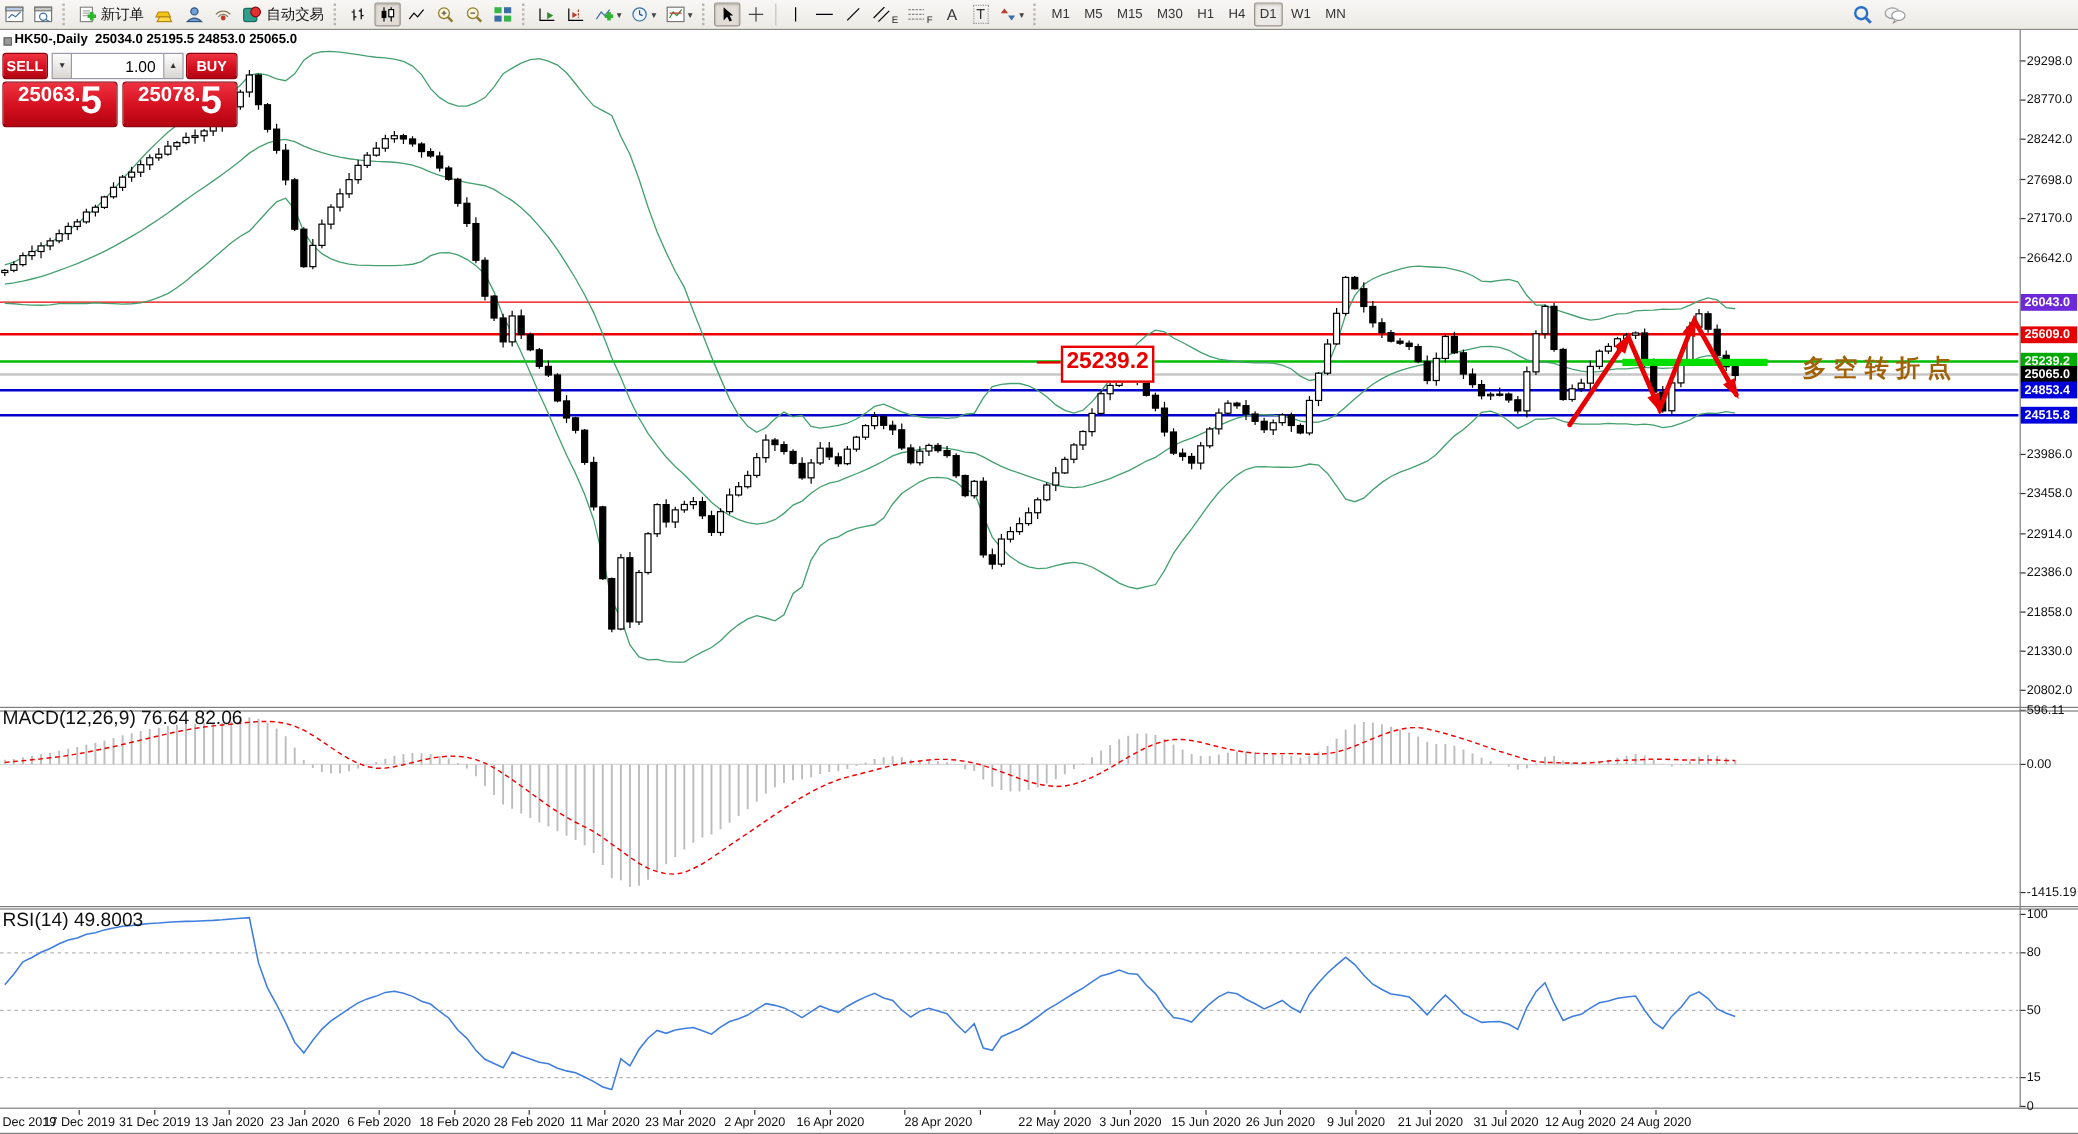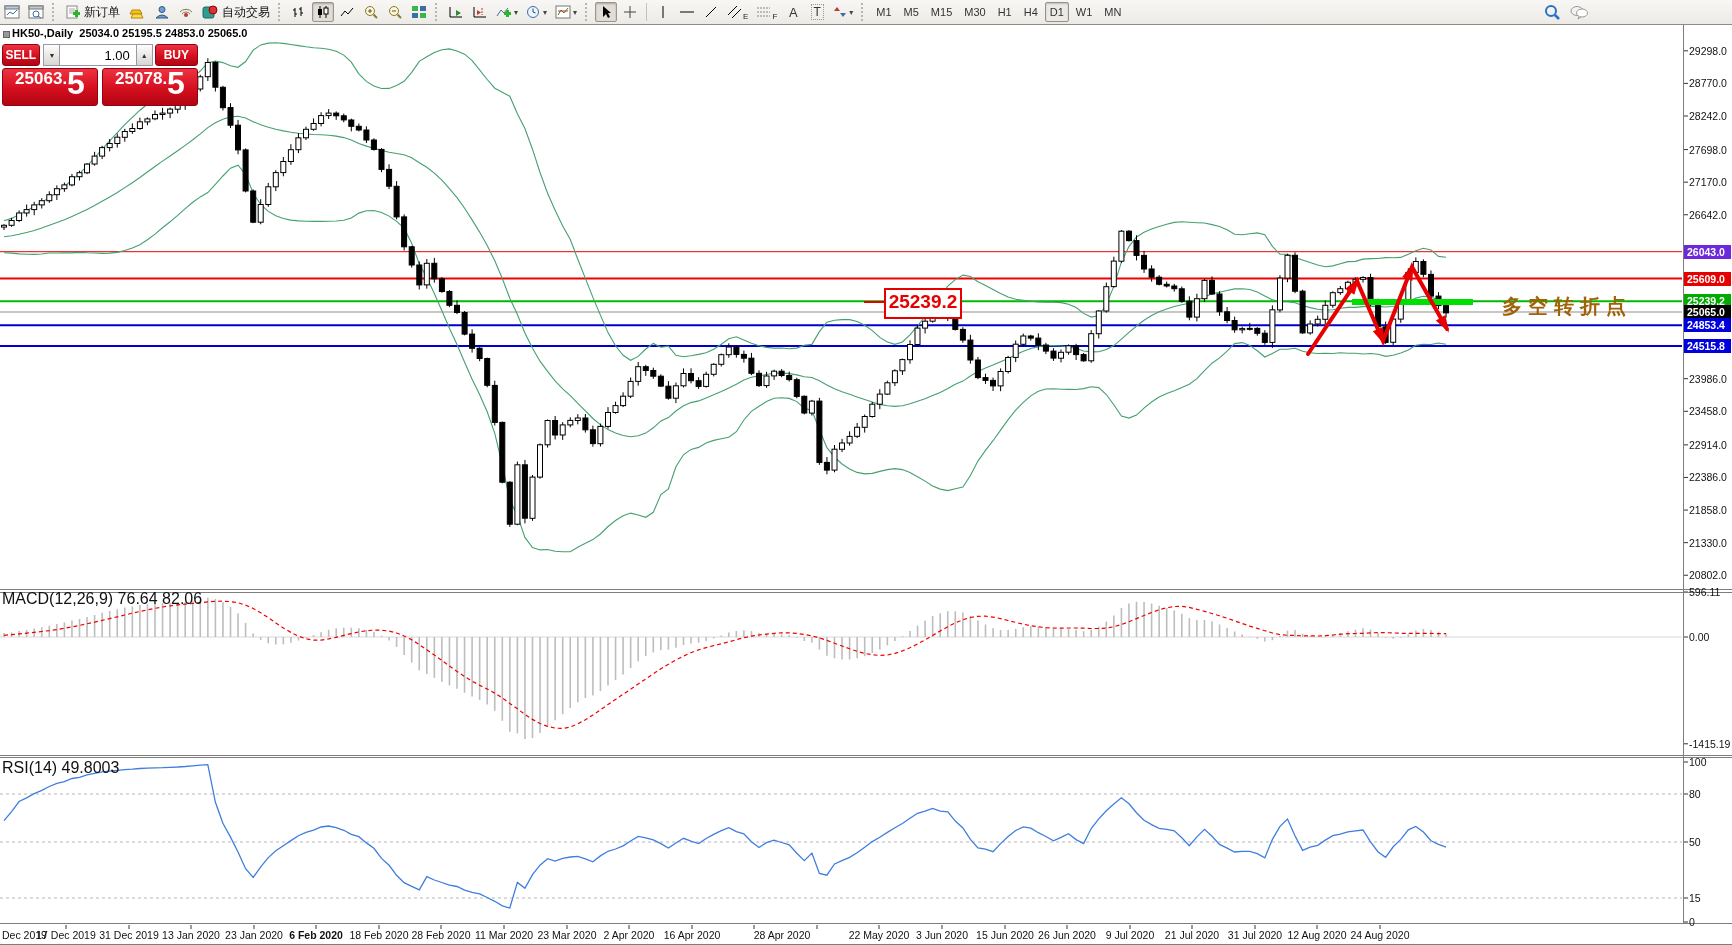--- a/index.html
+++ b/index.html
@@ -1028,21 +1028,21 @@
     <div class="yl" style="top: 756px;">100</div>
     <div class="yl" style="top: 788px;">80</div>
     <div class="yl" style="top: 836px;">50</div>
     <div class="yl" style="top: 892px;">15</div>
     <div class="yl" style="top: 916px;">0</div>
     <div class="xl" style="left: 2px; transform: none;">Dec 2019</div>
     <div class="xl" style="left: 66px;">17 Dec 2019</div>
     <div class="xl" style="left: 129px;">31 Dec 2019</div>
     <div class="xl" style="left: 191px;">13 Jan 2020</div>
     <div class="xl" style="left: 254px;">23 Jan 2020</div>
-    <div class="xl" style="left: 316px; font-weight: bold;">6 Feb 2020</div>
+    <div class="xl" style="left: 316px;">6 Feb 2020</div>
     <div class="xl" style="left: 379px;">18 Feb 2020</div>
     <div class="xl" style="left: 441px;">28 Feb 2020</div>
     <div class="xl" style="left: 504px;">11 Mar 2020</div>
     <div class="xl" style="left: 567px;">23 Mar 2020</div>
     <div class="xl" style="left: 629px;">2 Apr 2020</div>
     <div class="xl" style="left: 692px;">16 Apr 2020</div>
     <div class="xl" style="left: 754px; margin-left: 28px;">28 Apr 2020</div>
     <div class="xl" style="left: 817px; margin-top: 32px;">12 May 2020</div>
     <div class="xl" style="left: 879px;">22 May 2020</div>
     <div class="xl" style="left: 942px;">3 Jun 2020</div>

